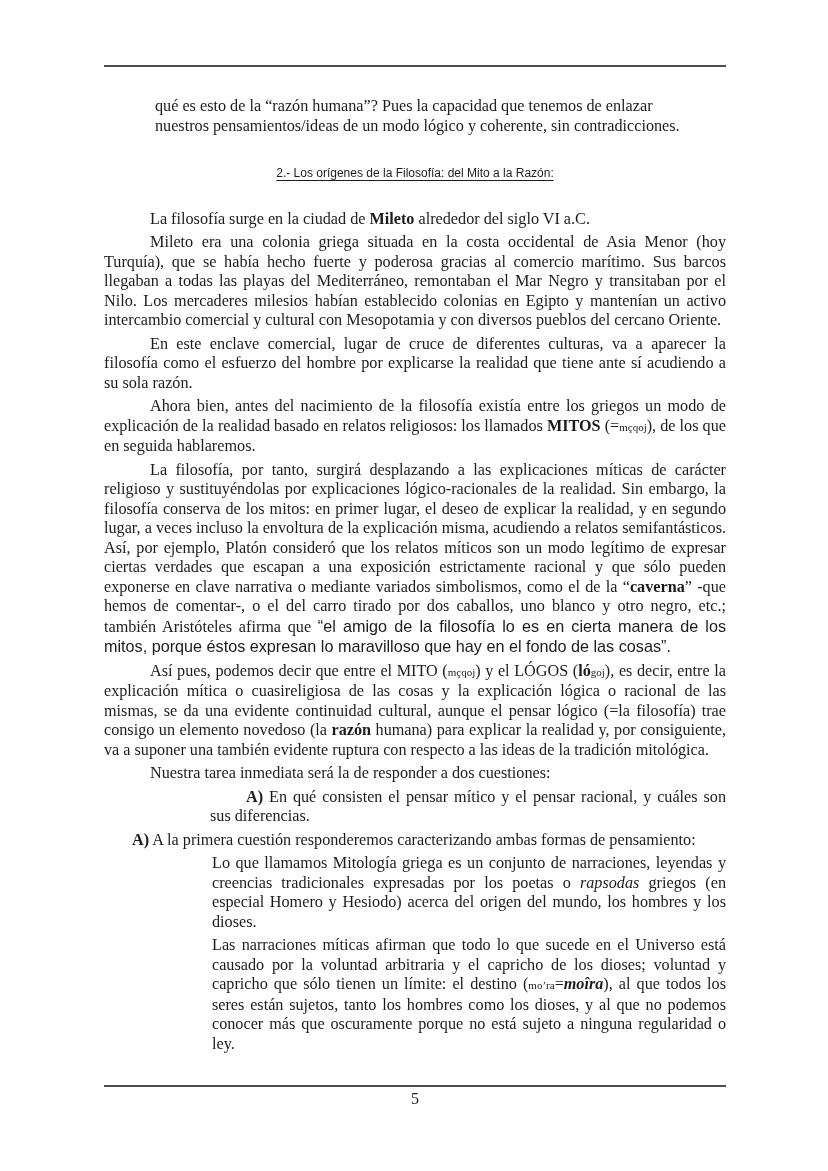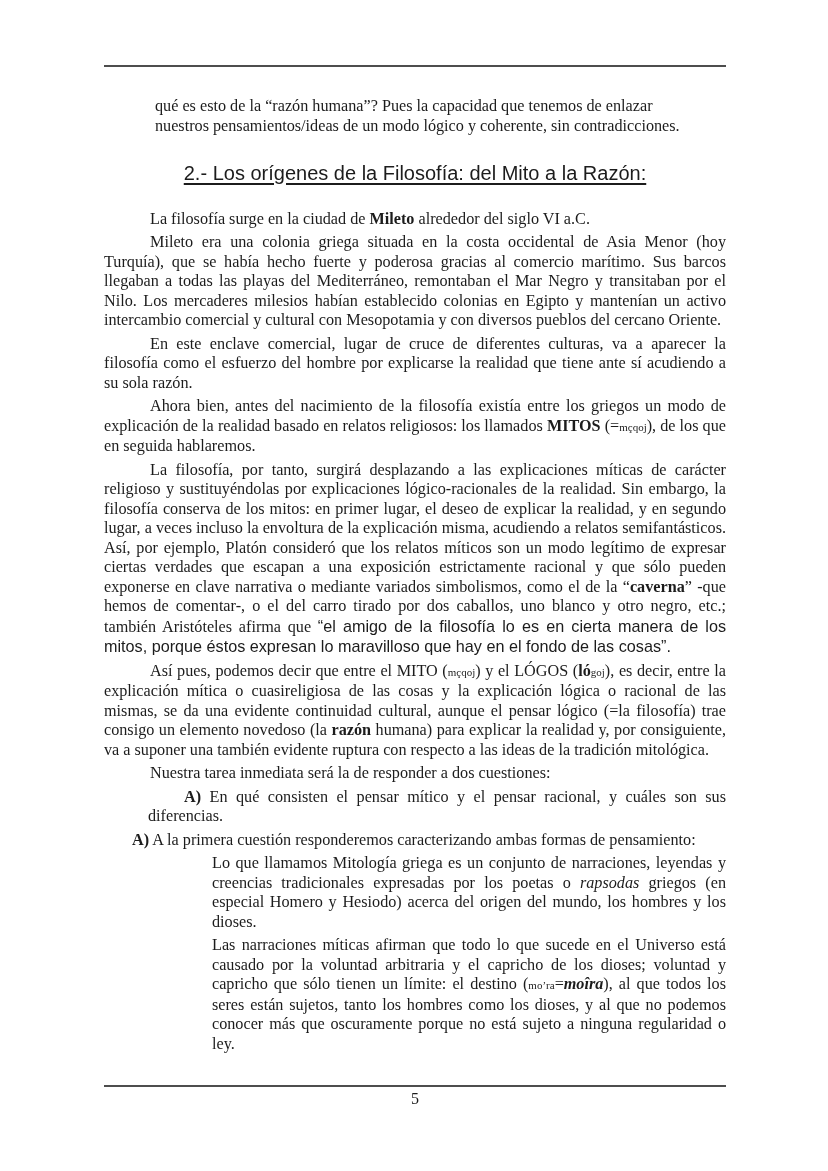--- a/index.html
+++ b/index.html
@@ -30,28 +30,28 @@
   }
   p { text-align: justify; margin-top: 4px; }
   .p-intro {
     margin: 30px 30px 0 51px;
     text-align: left;
   }
   .heading {
     margin-top: 28px;
     text-align: center;
     font-family: "Liberation Sans", sans-serif;
-    font-size: 20px;
+    font-size: 12px;
     text-decoration: underline;
     text-underline-offset: 3px;
   }
   .p-body { text-indent: 46px; }
   .p-first { margin-top: 26px; text-indent: 46px; }
   .p-item {
-    margin-left: 44px;
+    margin-left: 106px;
     text-indent: 36px;
   }
   .p-answer { text-indent: 28px; }
   .subheading {
     margin-top: 6px;
     margin-left: 71px;
     font-weight: bold;
     text-align: left;
   }
   .p-sub {

